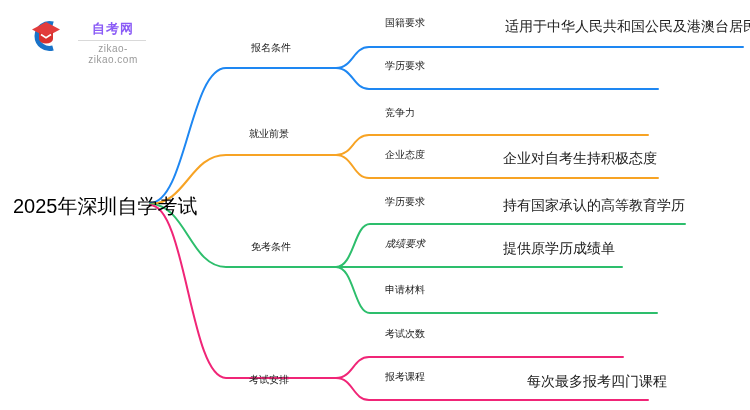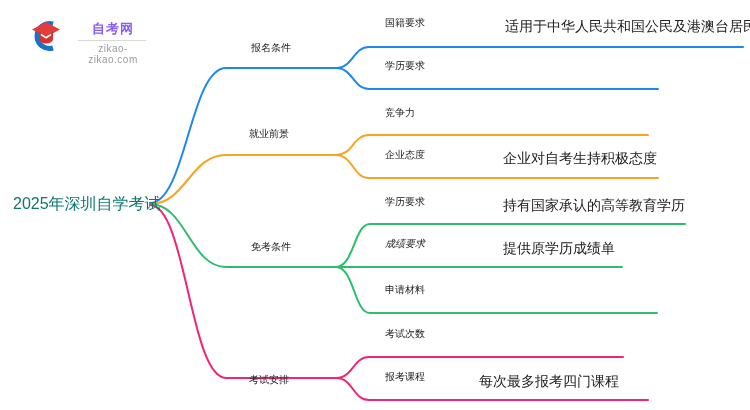--- a/index.html
+++ b/index.html
@@ -12,21 +12,21 @@
     background: #ffffff;
     overflow: hidden;
   }
   #lines { position: absolute; left: 0; top: 0; }
   .node {
     position: absolute;
     color: #212121;
     white-space: nowrap;
     line-height: 1.2;
   }
-  .main-topic { font-size: 16px; font-weight: 500; color: #0f766e; }
+  .main-topic { font-size: 20px; font-weight: 500; color: #000000; }
   .branch-label { font-size: 10px; text-align: right; }
   .sub-label { font-size: 10px; }
   .leaf-label { font-size: 14px; }
   .logo { position: absolute; left: 28px; top: 14px; width: 120px; }
   .logo-icon { position: absolute; left: 0; top: 6px; }
   .logo-text { position: absolute; left: 50px; top: 6px; width: 70px; text-align: center; }
   .logo-title { font-size: 13px; font-weight: bold; color: #8b5cf6; letter-spacing: 1px; }
   .logo-divider { height: 1px; background: #d9d9d9; margin: 2px 0 2px 0; width: 68px; }
   .logo-domain { font-size: 10px; color: #9a9a9a; letter-spacing: 0.5px; }
 </style>
@@ -84,15 +84,15 @@
   <div class="node branch-label" style="left:251px; top:241px;">免考条件</div>
   <div class="node sub-label" style="left:385px; top:196px;">学历要求</div>
   <div class="node leaf-label" style="left:503px; top:197px;">持有国家承认的高等教育学历</div>
   <div class="node sub-label" style="left:385px; top:238px;font-style:italic;">成绩要求</div>
   <div class="node leaf-label" style="left:503px; top:240px;">提供原学历成绩单</div>
   <div class="node sub-label" style="left:385px; top:284px;">申请材料</div>
 
   <div class="node branch-label" style="left:249px; top:352px;margin-top:22px;">考试安排</div>
   <div class="node sub-label" style="left:385px; top:328px;">考试次数</div>
   <div class="node sub-label" style="left:385px; top:371px;">报考课程</div>
-  <div class="node leaf-label" style="left:479px; top:373px;">每次最多报考四门课程</div>
+  <div class="node leaf-label" style="left:527px; top:373px;">每次最多报考四门课程</div>
 
 </div>
 
 </body></html>

